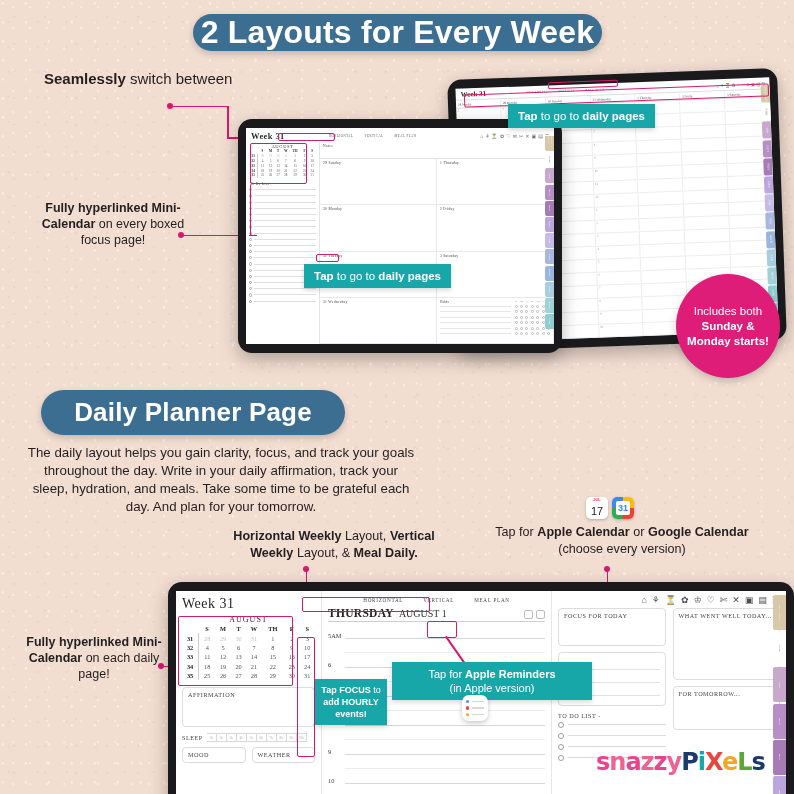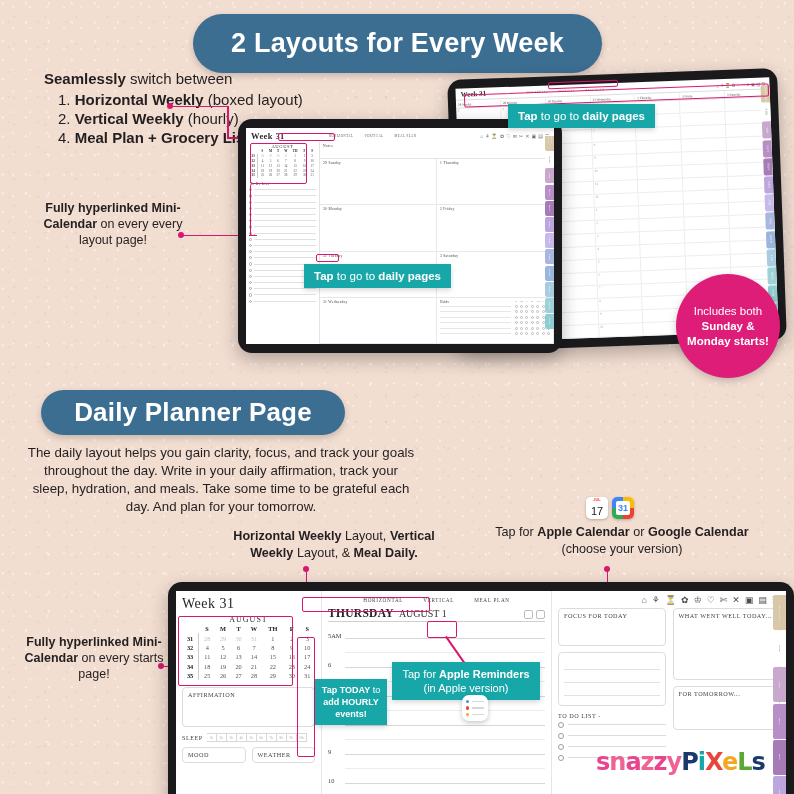--- a/index.html
+++ b/index.html
@@ -24,21 +24,21 @@
   .pill{
     position:absolute;
     background:#3c6e92;
     color:#fff;
     border-radius:40px;
     display:flex; align-items:center; justify-content:center;
     font-weight:bold;
     letter-spacing:.2px;
     box-shadow:0 3px 7px rgba(0,0,0,.18);
   }
-  #pill-layouts{ left:193px; top:14px; width:409px; height:59px; font-size:27px;justify-content:center; }
+  #pill-layouts{ left:193px; top:14px; width:409px; height:37px; font-size:32px;justify-content:center; }
   #pill-daily  { left:41px;  top:390px; width:304px; height:45px; font-size:26px; }
 
   
   .copy{ position:absolute; color:#231f20; }
   .b{ font-weight:bold; }
 
   #seamless{ left:44px; top:69px; font-size:15px; line-height:19px; }
   #seamless ol{ list-style:none; margin-top:2px; }
   #seamless ol li{ padding-left:14px; }
 
@@ -169,21 +169,21 @@
     box-shadow:0 2px 5px rgba(0,0,0,.17); z-index:40; white-space:nowrap;
   }
   .teal .lt{ font-weight:normal; }
   #teal-1{ left:304px; top:264px; font-size:11.5px; }
   #teal-2{ left:508px; top:104px; font-size:11.5px; }
   #teal-hour{
     left:315px; top:679px; width:72px; white-space:normal; text-align:center;
     font-size:9px; line-height:12px; padding:5px 6px;
   }
   #teal-reminders{
-    left:392px; top:662px; width:148px; white-space:normal; text-align:center;
+    left:392px; top:662px; width:200px; white-space:normal; text-align:center;
     font-size:11px; line-height:14px; padding:5px 8px; font-weight:bold;
   }
 
   
   #badge{
     position:absolute; left:676px; top:274px; width:104px; height:104px;
     border-radius:50%; background:#dd1d78; color:#fff;
     display:flex; flex-direction:column; align-items:center; justify-content:center;
     text-align:center; font-size:11.5px; line-height:15px; z-index:45;
     box-shadow:0 3px 8px rgba(0,0,0,.2);
@@ -213,38 +213,24 @@
 <div class="bg-noise"></div>
 
 <div class="pill" id="pill-layouts">
   <span>2 Layouts for Every Week</span>
 </div>
 
 <div class="copy" id="seamless">
   <div>
     <span class="b">Seamlessly</span><span> switch between</span>
   </div>
-  <ol>
-    <li>
-      <span>1.</span>
-      <span class="b">Horizontal Weekly</span><span> (boxed layout)</span>
-    </li>
-    <li>
-      <span>2.</span>
-      <span class="b">Vertical Weekly</span><span> (hourly)</span>
-    </li>
-    <li>
-      <span>4.</span>
-      <span class="b">Meal Plan + Grocery List</span><span></span>
-    </li>
-  </ol>
 </div>
 
 <div class="copy" id="mini-cal-note-1">
-  <span class="b">Fully hyperlinked Mini-Calendar</span><span> on every every layout page!</span>
+  <span class="b">Fully hyperlinked Mini-Calendar</span><span> on every boxed focus page!</span>
 </div>
 
 <div class="dot" style="left:167px;top:103px;"></div>
 <div class="pinkline" style="left:170px;top:105.5px;width:59px;height:1.6px;"></div>
 <div class="pinkline" style="left:227px;top:105.5px;width:1.6px;height:33px;"></div>
 <div class="pinkline" style="left:227px;top:137px;width:54px;height:1.6px;"></div>
 
 <div class="dot" style="left:178px;top:232px;"></div>
 <div class="pinkline" style="left:181px;top:234.5px;width:69px;height:1.6px;"></div>
 
@@ -763,38 +749,38 @@
   </div>
   <div class="app-ico g-ico">
     <div class="gq" style="left:0;top:0;width:11px;height:11px;background:#4285f4;"></div>
     <div class="gq" style="right:0;top:0;width:11px;height:11px;background:#fbbc05;"></div>
     <div class="gq" style="left:0;bottom:0;width:11px;height:11px;background:#34a853;"></div>
     <div class="gq" style="right:0;bottom:0;width:11px;height:11px;background:#ea4335;"></div>
     <div class="num">31</div>
   </div>
 </div>
 <div class="copy" id="cal-note">
-  <span>Tap for </span><span class="b">Apple Calendar</span><span> or </span><span class="b">Google Calendar</span><span> (choose your version)</span>
+  <span>Tap for </span><span class="b">Apple Calendar</span><span> or </span><span class="b">Google Calendar</span><span> (choose every version)</span>
 </div>
 
 <div class="dot" style="left:303px;top:566px;"></div>
 <div class="pinkline" style="left:305.5px;top:569px;width:1.6px;height:32px;"></div>
 <div class="pinkline" style="left:305.5px;top:599px;width:52px;height:1.6px;"></div>
 <div class="pinkline" style="left:356px;top:599px;width:1.6px;height:5px;"></div>
 
 <div class="dot" style="left:604px;top:566px;"></div>
 <div class="pinkline" style="left:606.5px;top:569px;width:1.6px;height:32px;"></div>
 <div class="pinkline" style="left:425px;top:599px;width:183px;height:1.6px;"></div>
 <div class="pinkline" style="left:425px;top:599px;width:1.6px;height:7px;"></div>
 
 <div class="dot" style="left:158px;top:663px;"></div>
 <div class="pinkline" style="left:161px;top:665.5px;width:45px;height:1.6px;"></div>
 
 <div class="copy" id="mini-cal-note-2">
-  <span class="b">Fully hyperlinked Mini-Calendar</span><span> on every starts page!</span>
+  <span class="b">Fully hyperlinked Mini-Calendar</span><span> on each daily page!</span>
 </div>
 
 <div class="tablet" id="tablet-daily">
   <div class="screen pl">
     <div class="dp">
 
       <div class="dp-col-left">
         <div class="dp-week">Week 31</div>
         <div class="mcal dcal" style="margin-top:3px;">
           <div class="m-title">AUGUST</div>
@@ -1026,21 +1012,21 @@
   </div>
 </div>
 
 <div class="pink-box" style="left:302px;top:597px;width:128px;height:15px;"></div>
 <div class="pink-box" style="left:297px;top:637px;width:18px;height:120px;"></div>
 <div class="pink-box" style="left:178px;top:616px;width:115px;height:70px;"></div>
 <div class="pink-box" style="left:427px;top:621px;width:30px;height:17px;"></div>
 <div class="pinkline" style="left:445px;top:637px;width:1.6px;height:32px;transform:rotate(-35deg);transform-origin:top left;"></div>
 
 <div class="teal" id="teal-hour">
-  <span>Tap TODAY</span><span class="lt"> to </span><span>add HOURLY events!</span>
+  <span>Tap FOCUS</span><span class="lt"> to </span><span>add HOURLY events!</span>
 </div>
 
 <div class="teal" id="teal-reminders">
   <div>
     <span class="lt">Tap for </span><span>Apple Reminders</span>
   </div>
   <div class="lt">(in Apple version)</div>
 </div>
 
 <div id="rem-ico">

